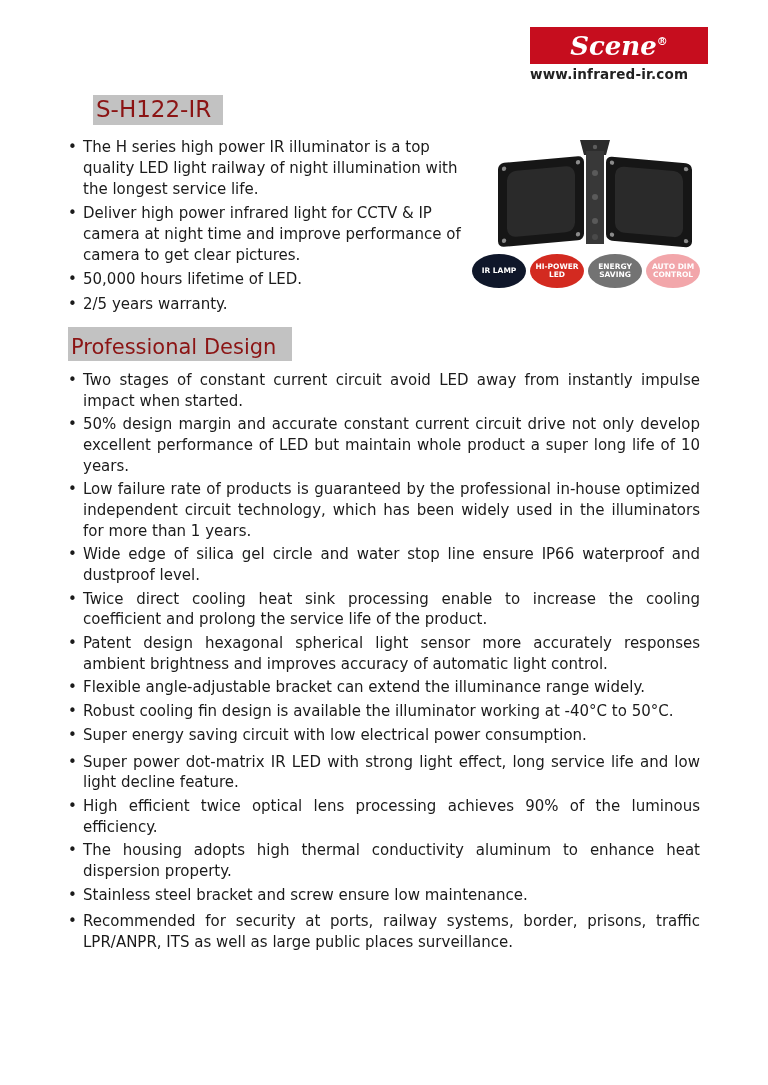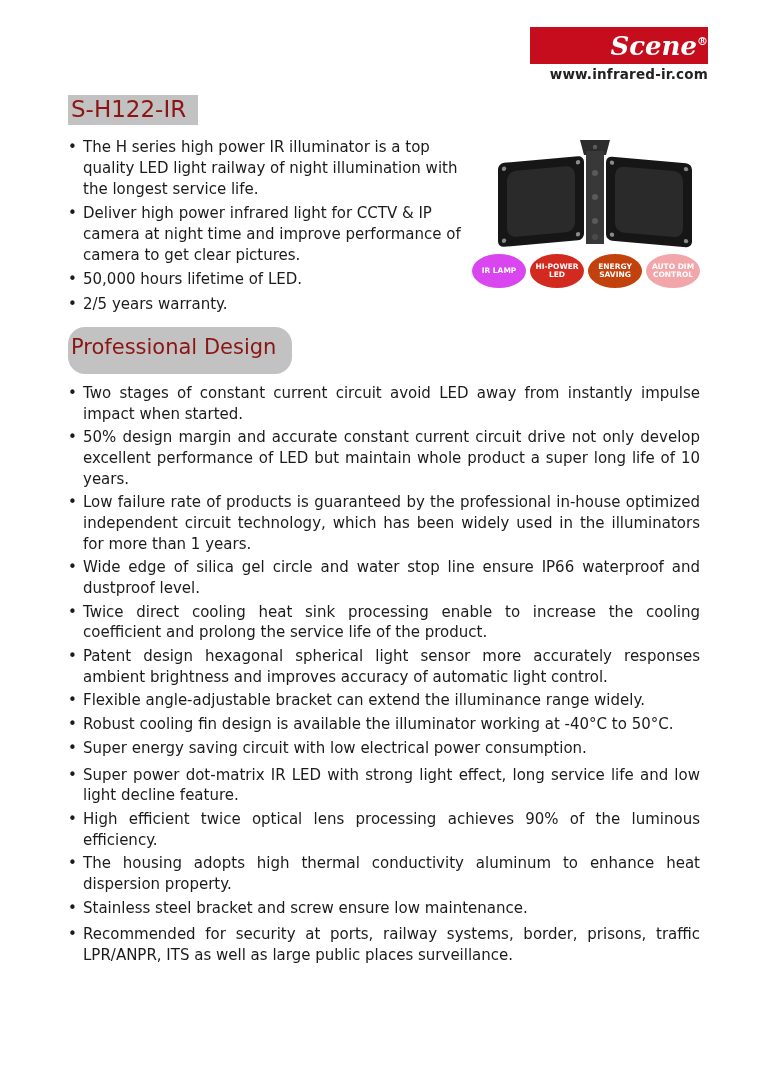--- a/index.html
+++ b/index.html
@@ -7,44 +7,44 @@
     position: relative;
     width: 768px; height: 1085px;
     background: #fff;
     font-family: "DejaVu Sans", "Liberation Sans", sans-serif;
     color: #1b1b1b;
     overflow: hidden;
   }
   .logo-wrap { position: absolute; top: 27px; right: 60px; width: 178px; }
   .logo-box {
     background: var(--logo-red, #C60D1E);
-    height: 37px; display: flex; align-items: center; justify-content: flex-end;
+    height: 37px; display: flex; align-items: center; justify-content: center;
   }
   .logo-text {
     color: #fff; font-style: italic; font-weight: bold; font-size: 26px;
     font-family: "DejaVu Serif", "Liberation Serif", serif; line-height: 1;
   }
   .logo-reg { color:#fff; font-size: 11px; vertical-align: 10px; font-style: normal; font-weight: bold; }
-  .logo-site { font-weight: bold; font-size: 13.5px; color: #222; margin-top: 2px; letter-spacing: 0.2px; text-align: right; }
+  .logo-site { font-weight: bold; font-size: 13.5px; color: #222; margin-top: 2px; letter-spacing: 0.2px; }
 
   .content { padding: 86px 68px 0 68px; }
 
   .title {
     margin: 0; text-align: center;
     color: var(--accent, #8B1414);
     font-size: 24px; font-weight: bold; line-height: 1.1;
     letter-spacing: 0px;
   }
   .model-row { margin-top: 9px; }
   .model-highlight {
     display: inline-block;
     background: var(--hl-gray, #C2C2C2);
     color: var(--accent, #8B1414);
     font-size: 23px; font-weight: normal;
-    padding: 2px 12px 3px 3px; line-height: 1.1;
+    padding: 2px 12px 3px 3px; line-height: 1.1; margin-left: 25px;
   }
 
   .intro-section { margin-top: 12px; }
   .product-float { float: right; width: 228px; margin-left: 6px; }
   .product-figure { width: 210px; height: 112px; margin: 0 0 0 auto; display: block; }
   .badges { display: flex; gap: 4px; margin-top: 5px; justify-content: space-between; }
   .badge {
     width: 54px; height: 34px; border-radius: 50%;
     color: #fff; font-size: 7.5px; font-weight: bold;
     display: flex; align-items: center; justify-content: center; text-align: center;
@@ -57,22 +57,21 @@
   .bullet-item .txt { flex: 1; }
   .justify .bullet-item .txt { text-align: justify; }
   .intro-bullets .bullet-item { margin-bottom: 4px; }
 
   .section-heading { margin: 12px 0 9px 0; font-weight: normal; }
   .section-heading .hl {
     display: inline-block;
     background: var(--hl-gray, #C2C2C2);
     color: var(--accent, #8B1414);
     font-size: 21px; line-height: 1.05;
-    padding: 9px 16px 16px 3px;
-    border-radius: 17px;
+    padding: 9px 16px 3px 3px;
   }
   .after-float { clear: none; }
   .body-bullets { margin-top: 6px; clear: both; }
 </style>
 </head>
 <body>
 
 <div class="page">
 
   <div class="logo-wrap">
@@ -115,23 +114,23 @@
           <g transform="translate(0,-13) skewY(5)">
             <rect x="116" y="22" width="86" height="84" rx="6" fill="#161616"></rect>
             <rect x="125" y="31" width="68" height="66" rx="9" fill="#2a2a2a"></rect>
             <circle cx="122" cy="28" r="2.2" fill="#8a8a8a"></circle>
             <circle cx="196" cy="28" r="2.2" fill="#8a8a8a"></circle>
             <circle cx="122" cy="100" r="2.2" fill="#8a8a8a"></circle>
             <circle cx="196" cy="100" r="2.2" fill="#8a8a8a"></circle>
           </g>
         </svg>
         <div class="badges">
-            <span class="badge" style="background: #d946ef;">IR LAMP</span>
+            <span class="badge" style="background: #0f172a;">IR LAMP</span>
             <span class="badge" style="background: rgb(211, 42, 32);">HI-POWER LED</span>
-            <span class="badge" style="background: #c2410c;">ENERGY SAVING</span>
+            <span class="badge" style="background: #737373;">ENERGY SAVING</span>
             <span class="badge" style="background: rgb(242, 166, 170);">AUTO DIM CONTROL</span>
           </div>
       </div>
 
       <div class="bullets intro-bullets">
           <div class="bullet-item">
             <span class="dot">•</span>
             <span class="txt">The H series high power IR illuminator is a top quality LED light railway of night illumination with the longest service life.</span>
           </div>
           <div class="bullet-item">

